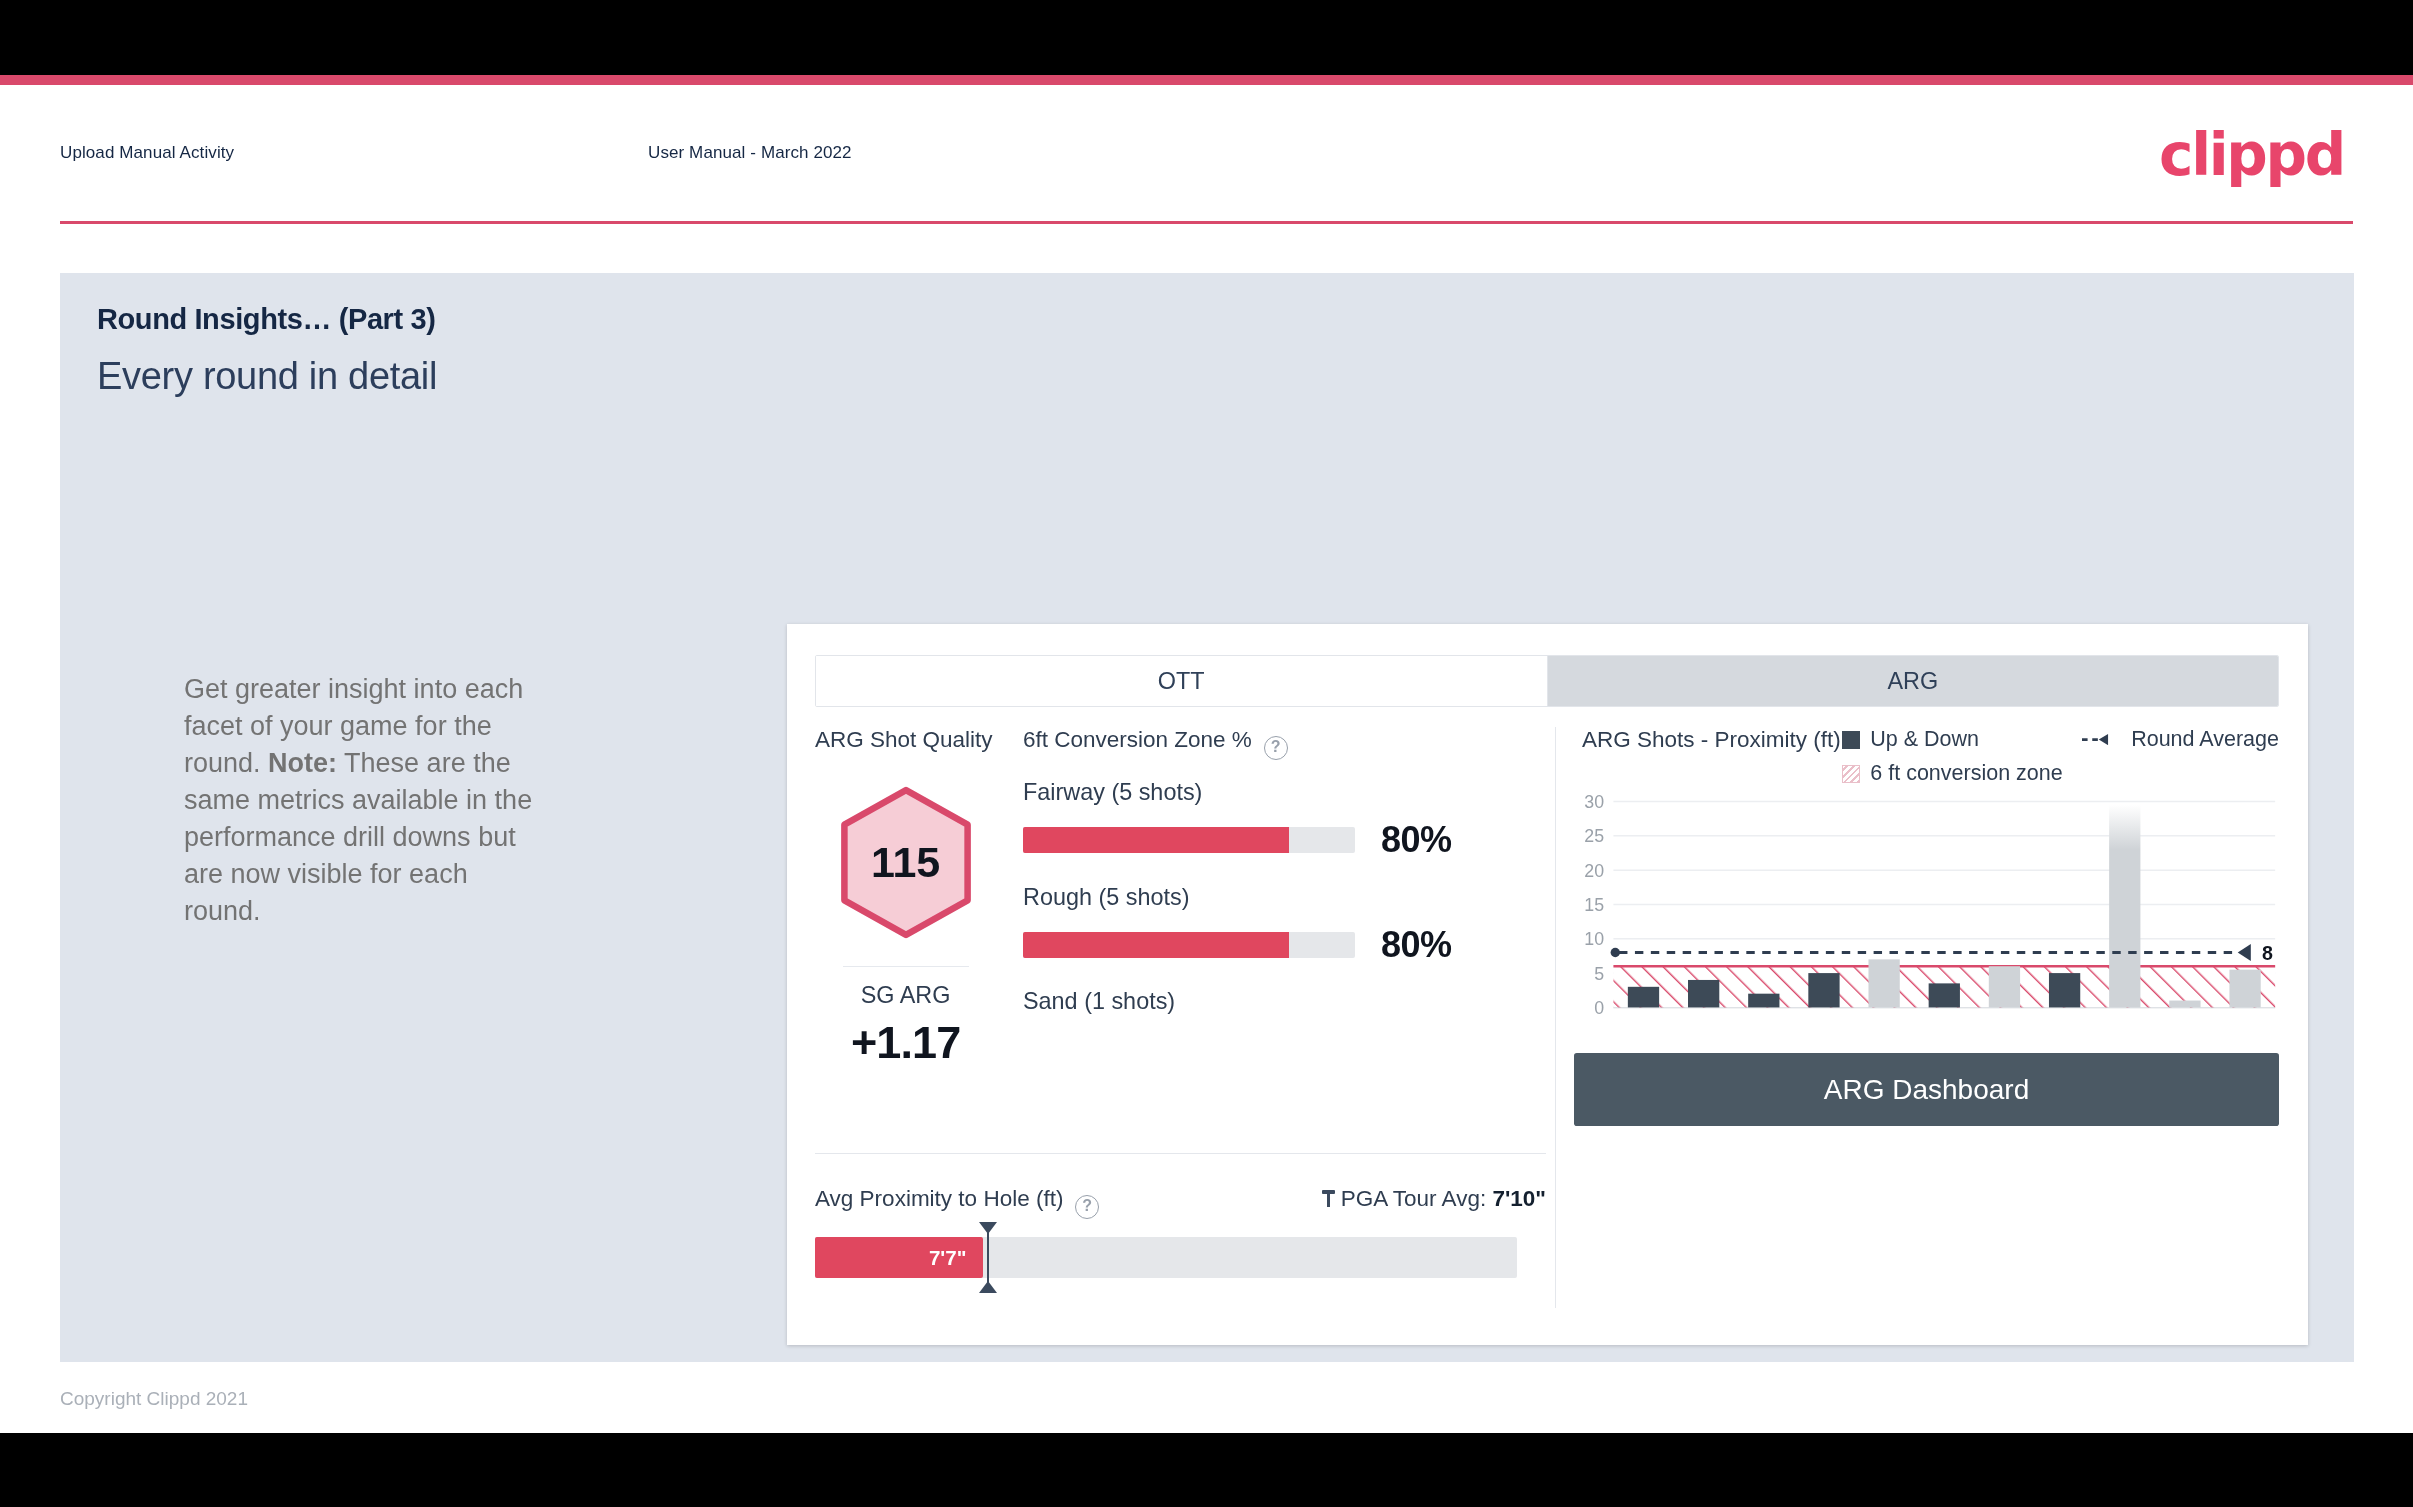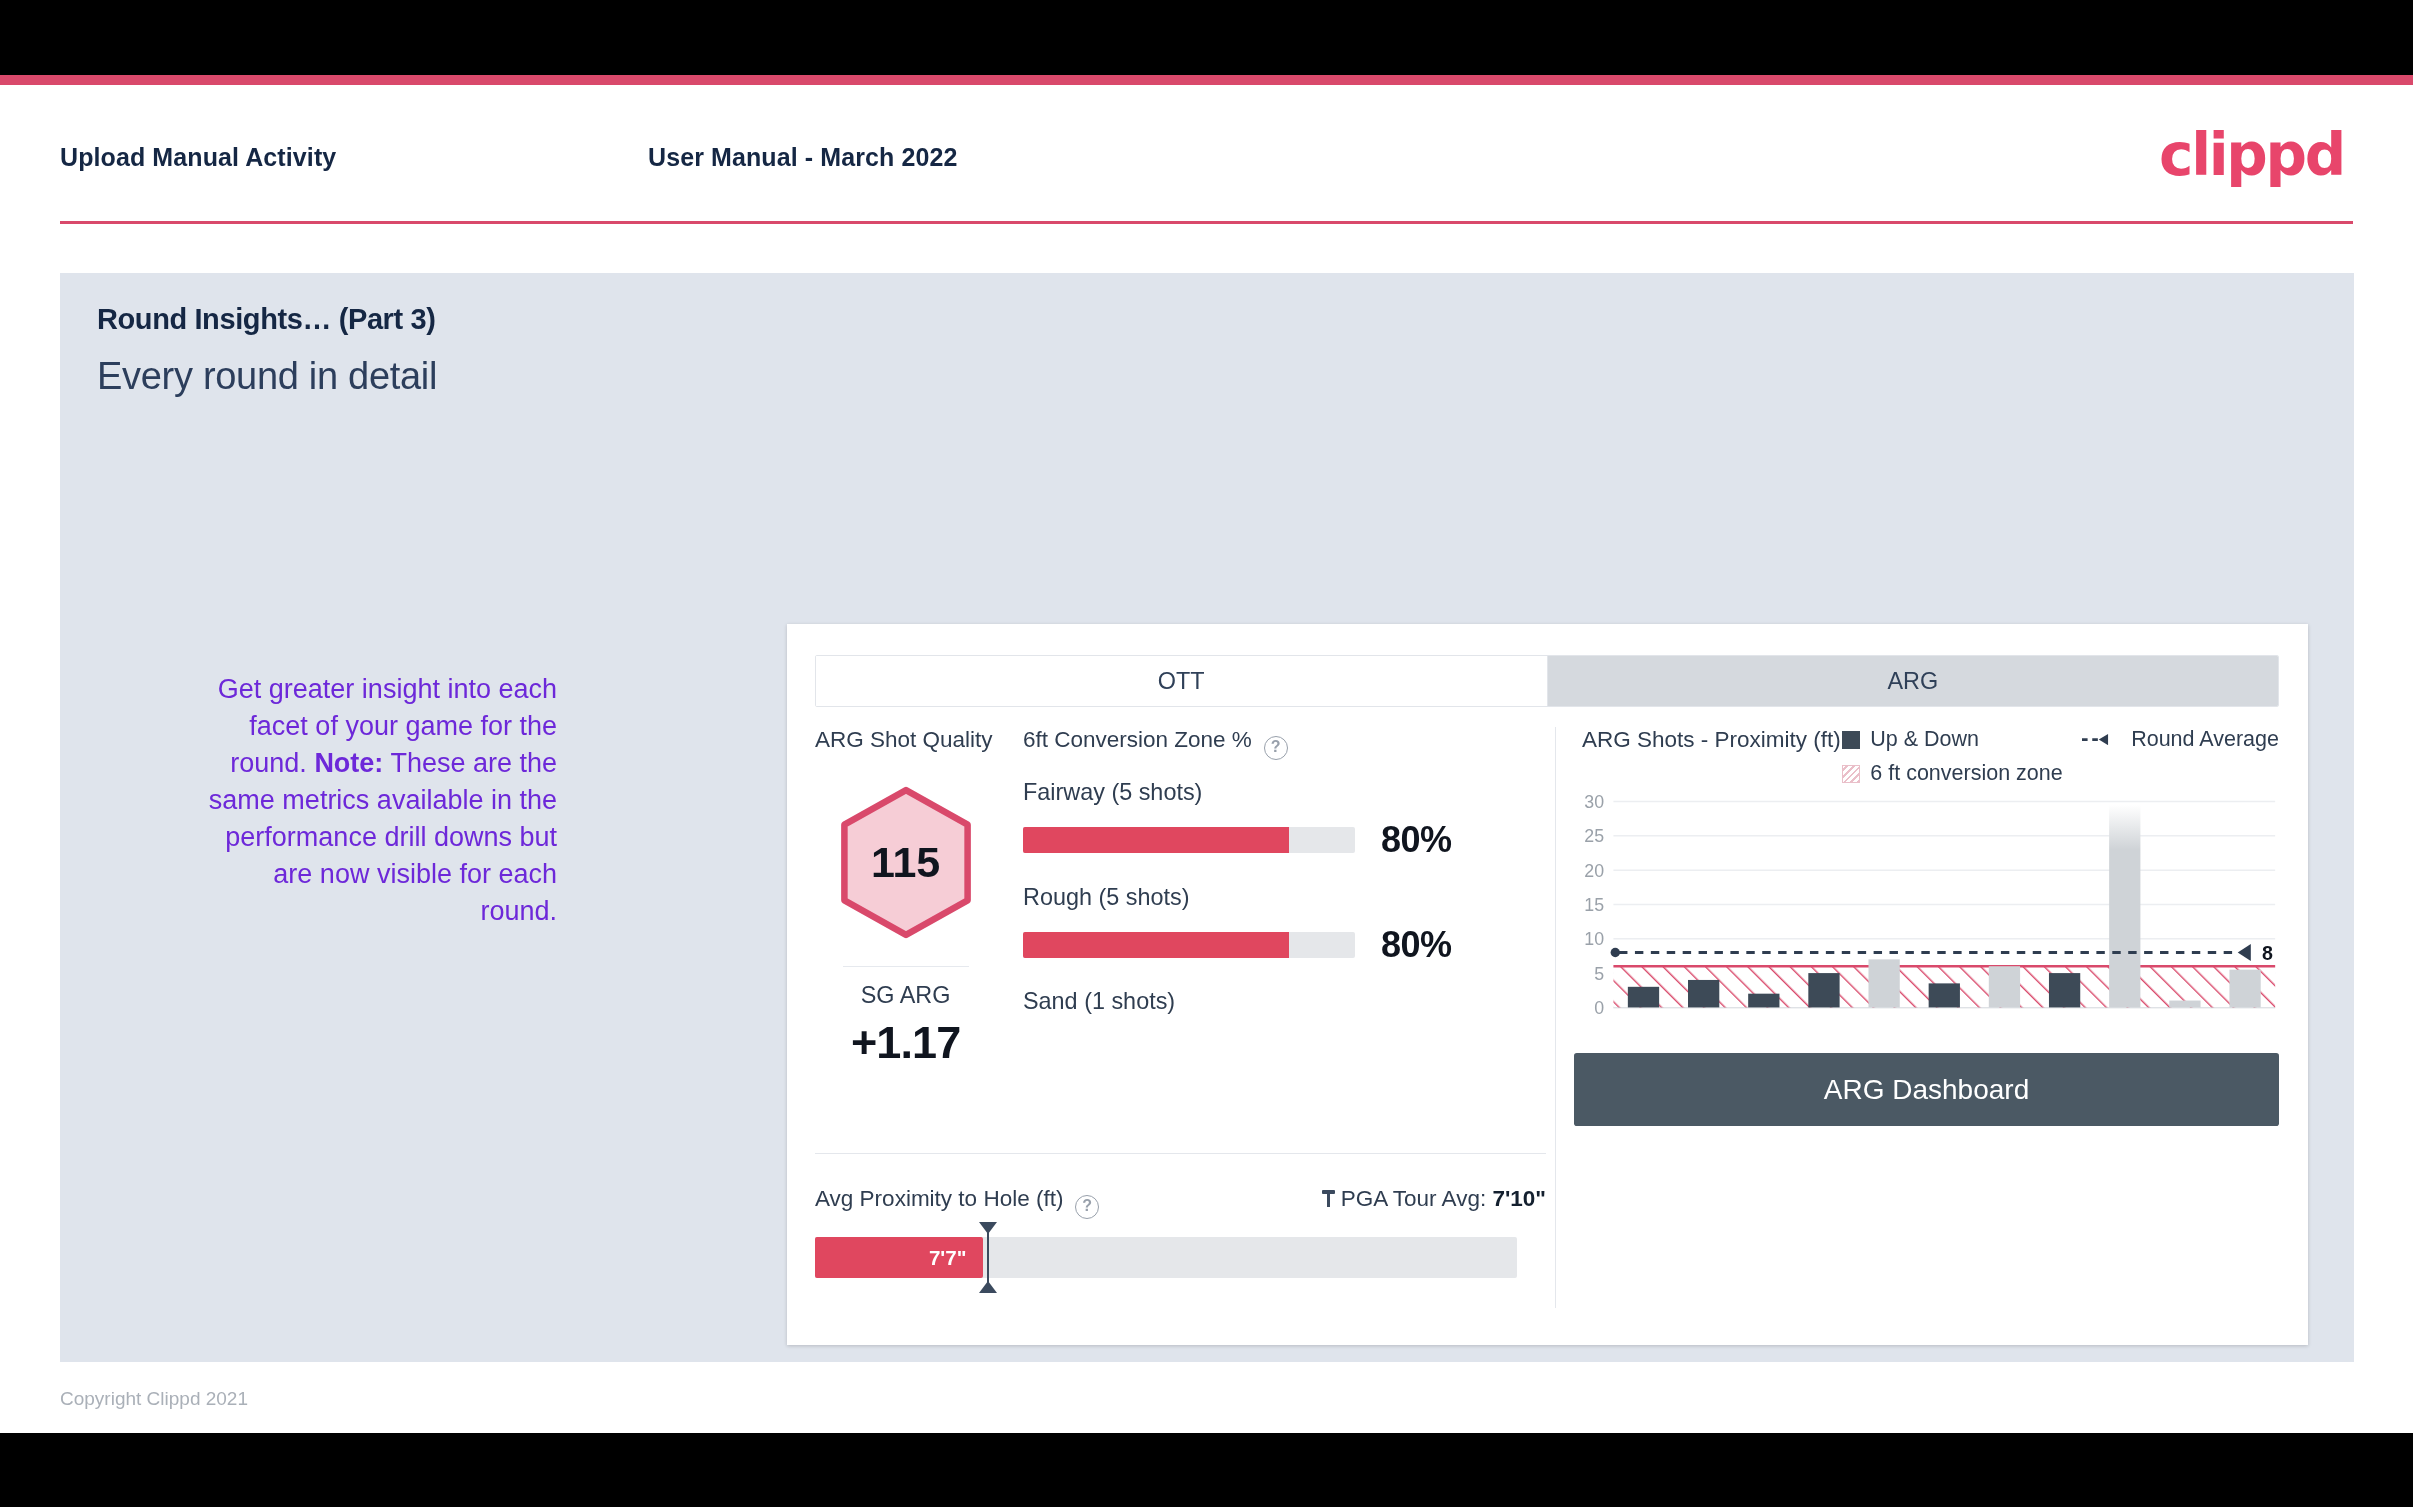--- a/index.html
+++ b/index.html
@@ -19,23 +19,23 @@
     width: 100%; height: 10.3px;
     background: #d9496b;
   }
   
   .hdr {
     position: absolute; left: 0; top: 10.3px;
     width: 100%; height: 142px;
   }
   .hdr-item {
     position: absolute;
-    font-size: 25px;
+    font-size: 17px;
     color: #152744;
-    font-weight: 700;
+    font-weight: 400;
     letter-spacing: 0.1px;
   }
   .hdr-left  { left: 60px;  top: 58px; }
   .hdr-mid   { left: 648px; top: 58px; }
   .logo {
     position: absolute; right: 69px; top: 36px;
     font-size: 58px; font-weight: 800;
     color: #e8456b;
     letter-spacing: -2.3px;
     font-family: "DejaVu Sans", sans-serif;
@@ -54,23 +54,23 @@
     position: absolute; left: 37px; top: 30px;
     font-size: 29px; font-weight: 700; color: #152744;
     letter-spacing: -0.4px;
   }
   .slide-sub {
     position: absolute; left: 37px; top: 82px;
     font-size: 38px; font-weight: 400; color: #2c3e5c;
     letter-spacing: -0.3px;
   }
   .side-note {
-    position: absolute; left: 132px; top: 398px;
-    width: 365px; text-align: right;
-    font-size: 27px; line-height: 37px; color: #6d28d9;
+    position: absolute; left: 124px; top: 398px;
+    width: 365px; text-align: left;
+    font-size: 27px; line-height: 37px; color: #737373;
   }
   .side-note b { font-weight: 700; }
   .callout {
     position: absolute; left: 1250px; top: 361px;
     width: 581px; text-align: center;
     font-size: 27px; line-height: 37px; color: #152744;
     font-weight: 500;
   }
   .arrow-svg { position: absolute; left: 1583px; top: 464px; }
   

